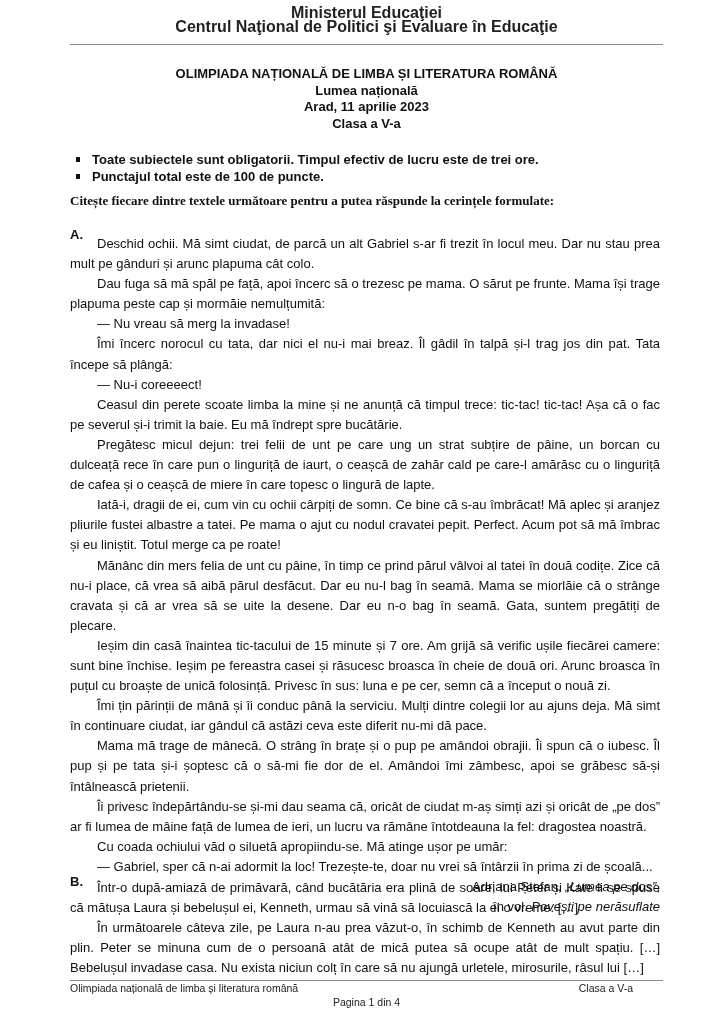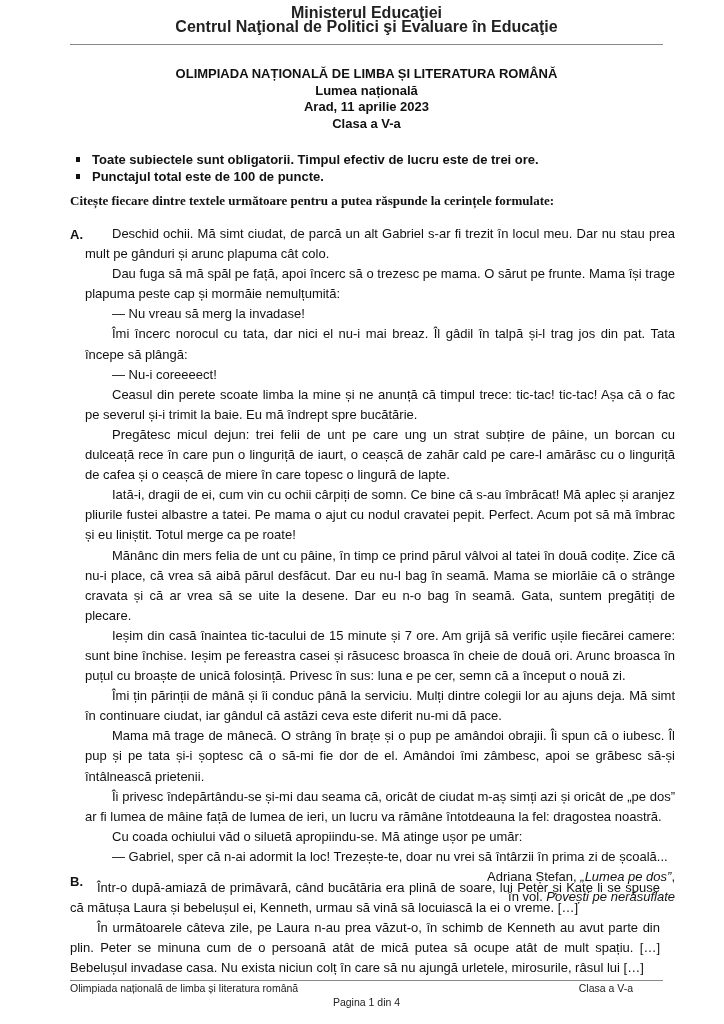--- a/index.html
+++ b/index.html
@@ -166,21 +166,21 @@
   <li>
     <span class="bullet"></span>
     <span>Punctajul total este de 100 de puncte.</span>
   </li>
 </ul>
 
 <div class="instruction">Citește fiecare dintre textele următoare pentru a putea răspunde la cerințele formulate:</div>
 
 <div class="section-label" style="top:226px;">A.</div>
 
-<div class="text-block" style="top:224px;margin-left:15px;">
+<div class="text-block" style="top:234px;">
   <p>Deschid ochii. Mă simt ciudat, de parcă un alt Gabriel s-ar fi trezit în locul meu. Dar nu stau prea mult pe gânduri și arunc plapuma cât colo.</p>
   <p>Dau fuga să mă spăl pe față, apoi încerc să o trezesc pe mama. O sărut pe frunte. Mama își trage plapuma peste cap și mormăie nemulțumită:</p>
   <p class="nojust">— Nu vreau să merg la invadase!</p>
   <p>Îmi încerc norocul cu tata, dar nici el nu-i mai breaz. Îl gâdil în talpă și-l trag jos din pat. Tata începe să plângă:</p>
   <p class="nojust">— Nu-i coreeeect!</p>
   <p>Ceasul din perete scoate limba la mine și ne anunță că timpul trece: tic-tac! tic-tac! Așa că o fac pe severul și-i trimit la baie. Eu mă îndrept spre bucătărie.</p>
   <p>Pregătesc micul dejun: trei felii de unt pe care ung un strat subțire de pâine, un borcan cu dulceață rece în care pun o linguriță de iaurt, o ceașcă de zahăr cald pe care-l amărăsc cu o linguriță de cafea și o ceașcă de miere în care topesc o lingură de lapte.</p>
   <p>Iată-i, dragii de ei, cum vin cu ochii cârpiți de somn. Ce bine că s-au îmbrăcat! Mă aplec și aranjez pliurile fustei albastre a tatei. Pe mama o ajut cu nodul cravatei pepit. Perfect. Acum pot să mă îmbrac și eu liniștit. Totul merge ca pe roate!</p>
   <p>Mănânc din mers felia de unt cu pâine, în timp ce prind părul vâlvoi al tatei în două codițe. Zice că nu-i place, că vrea să aibă părul desfăcut. Dar eu nu-l bag în seamă. Mama se miorlăie că o strânge cravata și că ar vrea să se uite la desene. Dar eu n-o bag în seamă. Gata, suntem pregătiți de plecare.</p>
   <p>Ieșim din casă înaintea tic-tacului de 15 minute și 7 ore. Am grijă să verific ușile fiecărei camere: sunt bine închise. Ieșim pe fereastra casei și răsucesc broasca în cheie de două ori. Arunc broasca în puțul cu broaște de unică folosință. Privesc în sus: luna e pe cer, semn că a început o nouă zi.</p>

